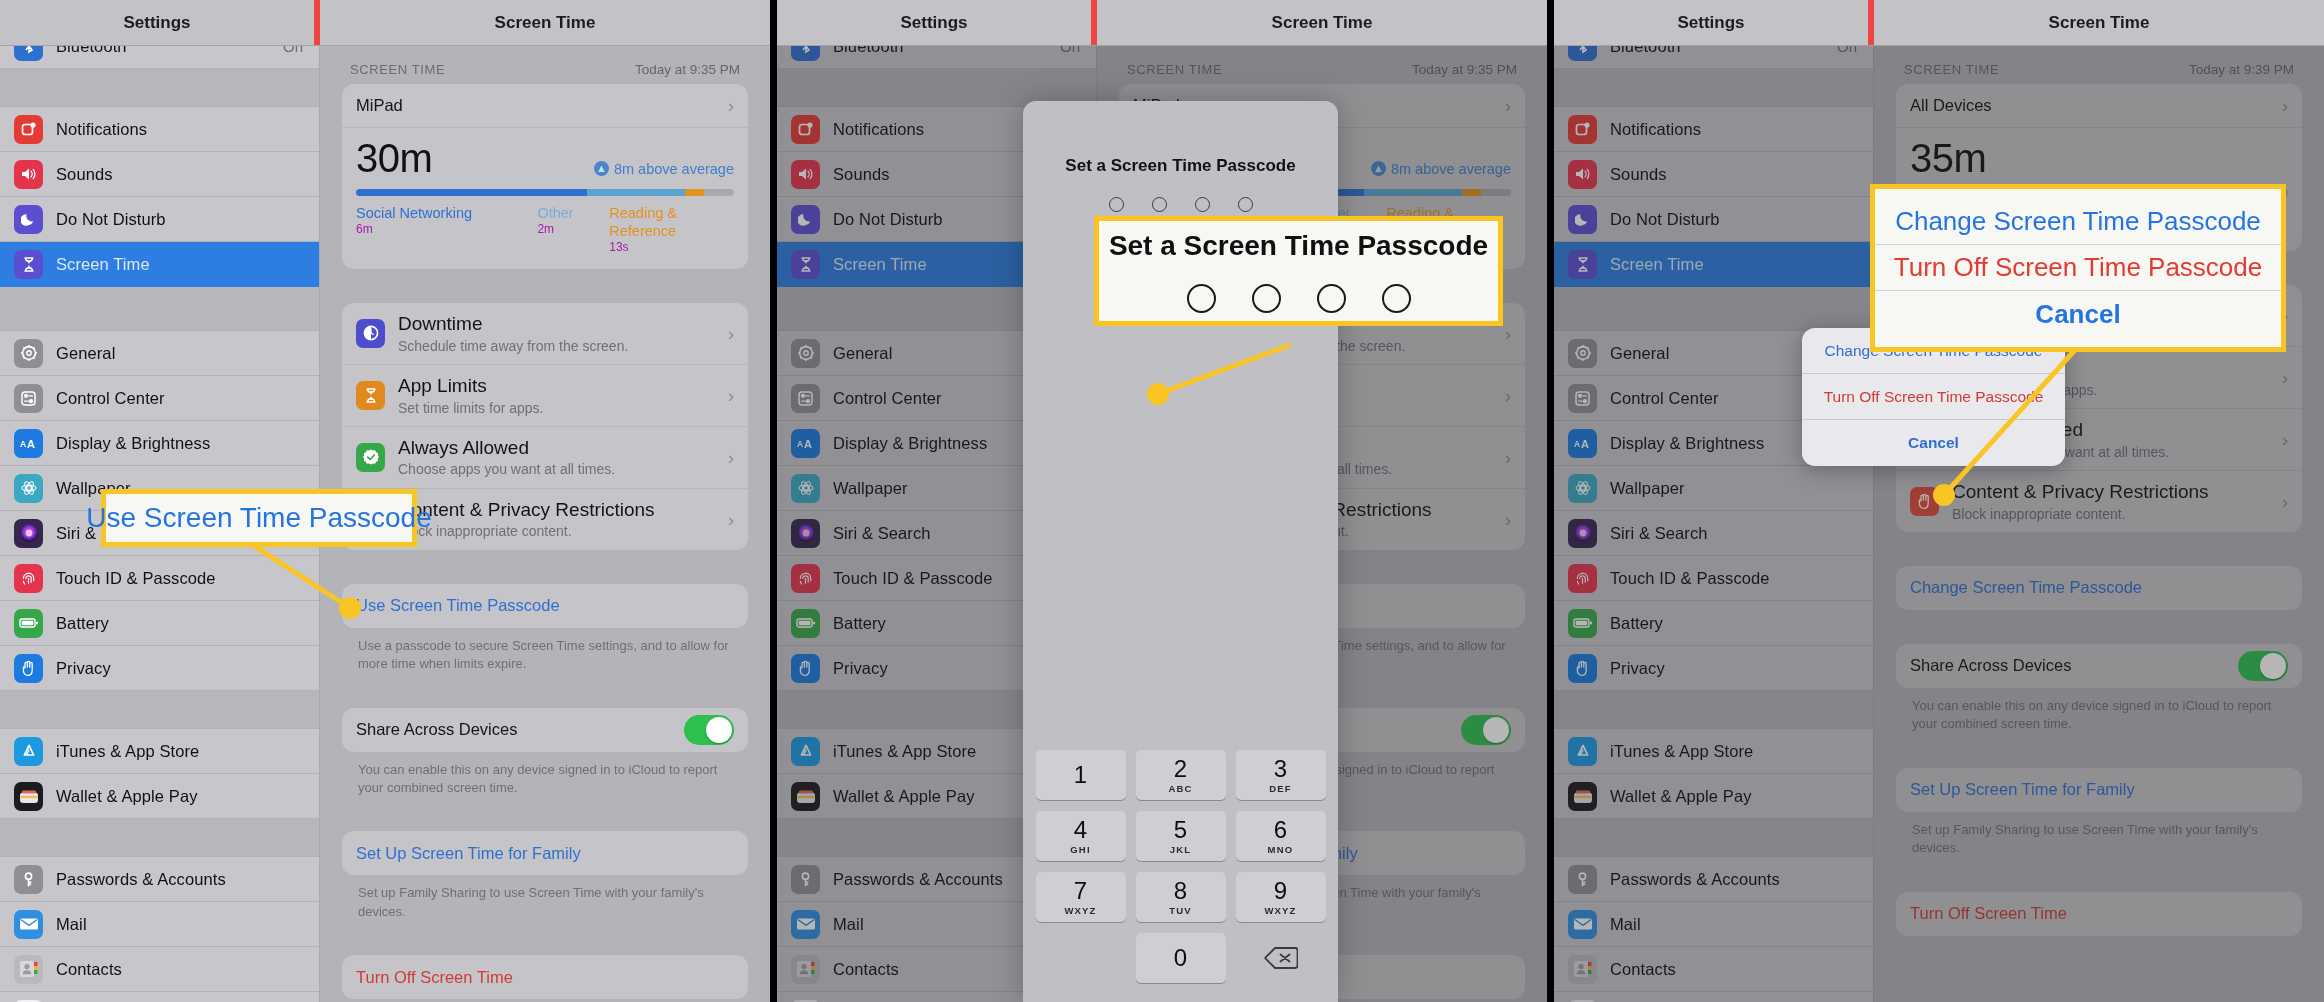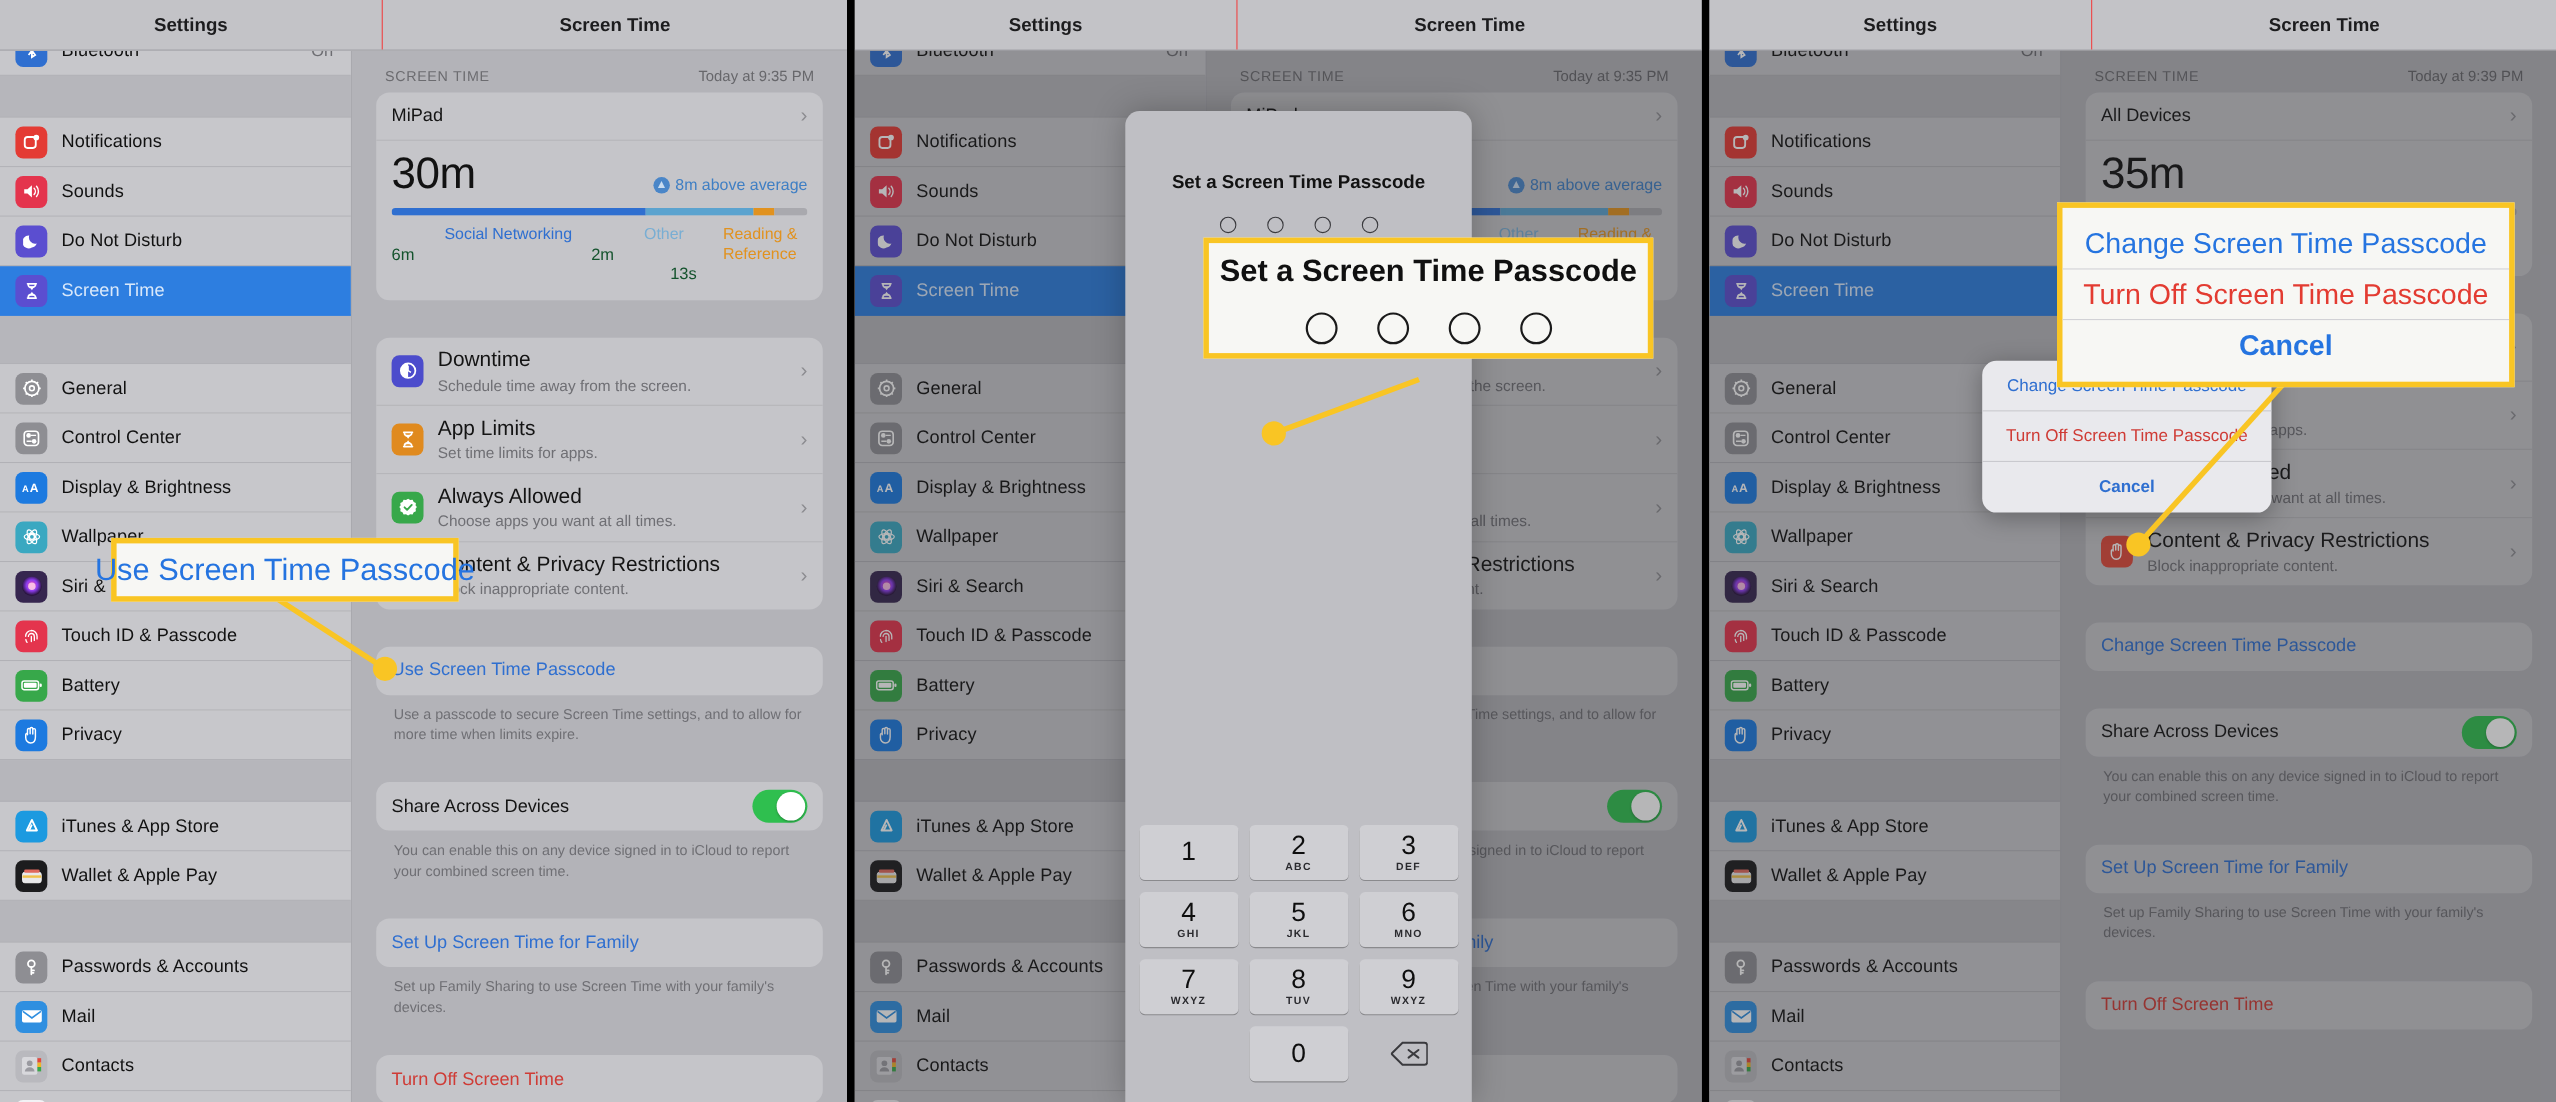--- a/index.html
+++ b/index.html
@@ -28,21 +28,21 @@
     height: 46px; flex: 0 0 46px;
     display: flex;
     background: #c3c3c7;
     border-bottom: 1px solid #a2a2a7;
     position: relative; z-index: 5;
   }
   .navbar .nb-left, .navbar .nb-right {
     display: flex; align-items: center; justify-content: center;
     font-size: 17px; font-weight: bold; color: #1c1c1e;
   }
-  .navbar .nb-left { width: 348px; border-right: 1px solid #ef4444; }
+  .navbar .nb-left { width: 320px; border-right: 6px solid #ef4444; }
   .navbar .nb-right { flex: 1; }
 
   .body { flex: 1; display: flex; overflow: hidden; position: relative; }
 
   
   .sidebar {
     width: 320px; flex: 0 0 320px;
     background: #c1c1c6;
     border-right: 1px solid #a9a9ae;
     overflow: hidden;
@@ -108,22 +108,22 @@
   .avg { margin-left: auto; font-size: 14.5px; color: #3f7fc4; display: flex; align-items: center; gap: 5px; }
   .avg .dot {
     width: 15px; height: 15px; border-radius: 50%; background: #4a86c8;
     display: inline-flex; align-items: center; justify-content: center;
     color: #c8dcf0; font-size: 11px; line-height: 1;
   }
   .bar { display: flex; height: 7px; border-radius: 4px; overflow: hidden; margin-top: 11px; }
   .bar .seg { height: 100%; }
   .legend { display: flex; margin-top: 8px; }
   .legend .lg { }
-  .legend .ln { font-size: 14.5px; line-height: 1.25; margin-left: 48px; }
-  .legend .lv { font-size: 15px; color: #14532d; line-height: 1.3; }
+  .legend .ln { font-size: 14.5px; line-height: 1.25; }
+  .legend .lv { font-size: 12px; color: #a21caf; line-height: 1.3; }
 
   .lnk { font-size: 16.5px; color: #2f6fd0; }
   .lnk.red { color: #cf3b35; }
   .foot { font-size: 13px; color: #6f6f74; padding: 9px 16px 0 16px; line-height: 1.42; }
 
   .toggle {
     margin-left: auto; width: 50px; height: 30px; border-radius: 15px;
     background: #2fbf4f; position: relative; flex: 0 0 50px;
   }
   .toggle .knob {

